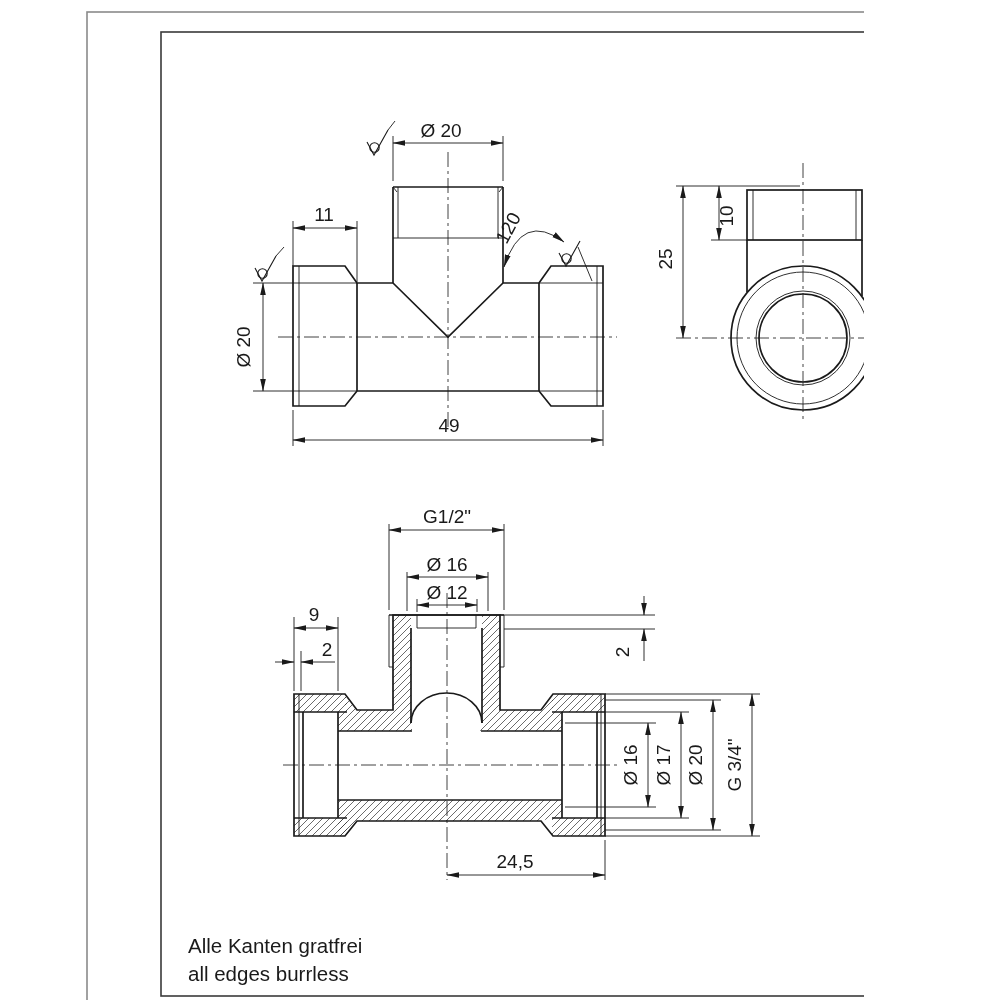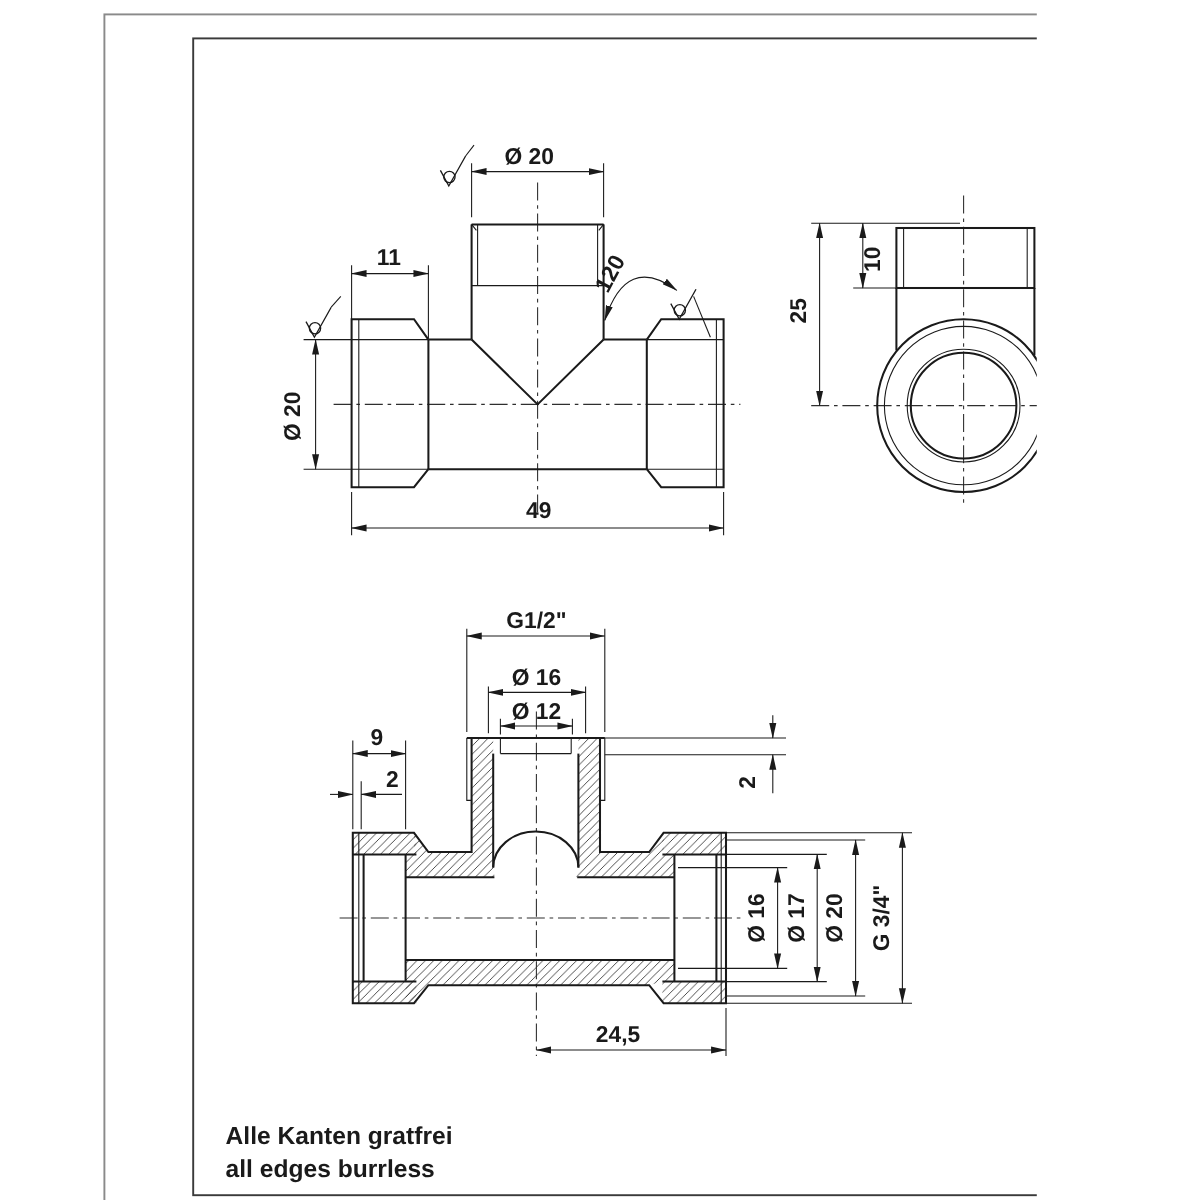--- a/index.html
+++ b/index.html
@@ -1,17 +1,17 @@
 <!DOCTYPE html>
 <html><head>
 <meta charset="utf-8">
 <style>
   html,body{margin:0;padding:0;background:#ffffff;}
   .canvas{position:relative;width:864px;height:1000px;background:#ffffff;overflow:hidden;
-          font-family:"Liberation Sans", sans-serif;font-weight:bold;}
+          font-family:"Liberation Sans", sans-serif;}
   svg{display:block;}
   text{font-family:"Liberation Sans", sans-serif;fill:#1a1a1a;}
   .dimtxt{font-size:19px;}
   .notetxt{font-size:20.5px;}
   .thick{stroke:#1a1a1a;stroke-width:1.7;fill:none;}
   .thin{stroke:#1a1a1a;stroke-width:0.9;fill:none;}
   .dim{stroke:#1a1a1a;stroke-width:0.9;fill:none;}
   .cl{stroke:#2e2e2e;stroke-width:0.9;fill:none;stroke-dasharray:15 4 3 4;}
   .hatchfill{fill:url(#hatch);stroke:none;}
 </style>

